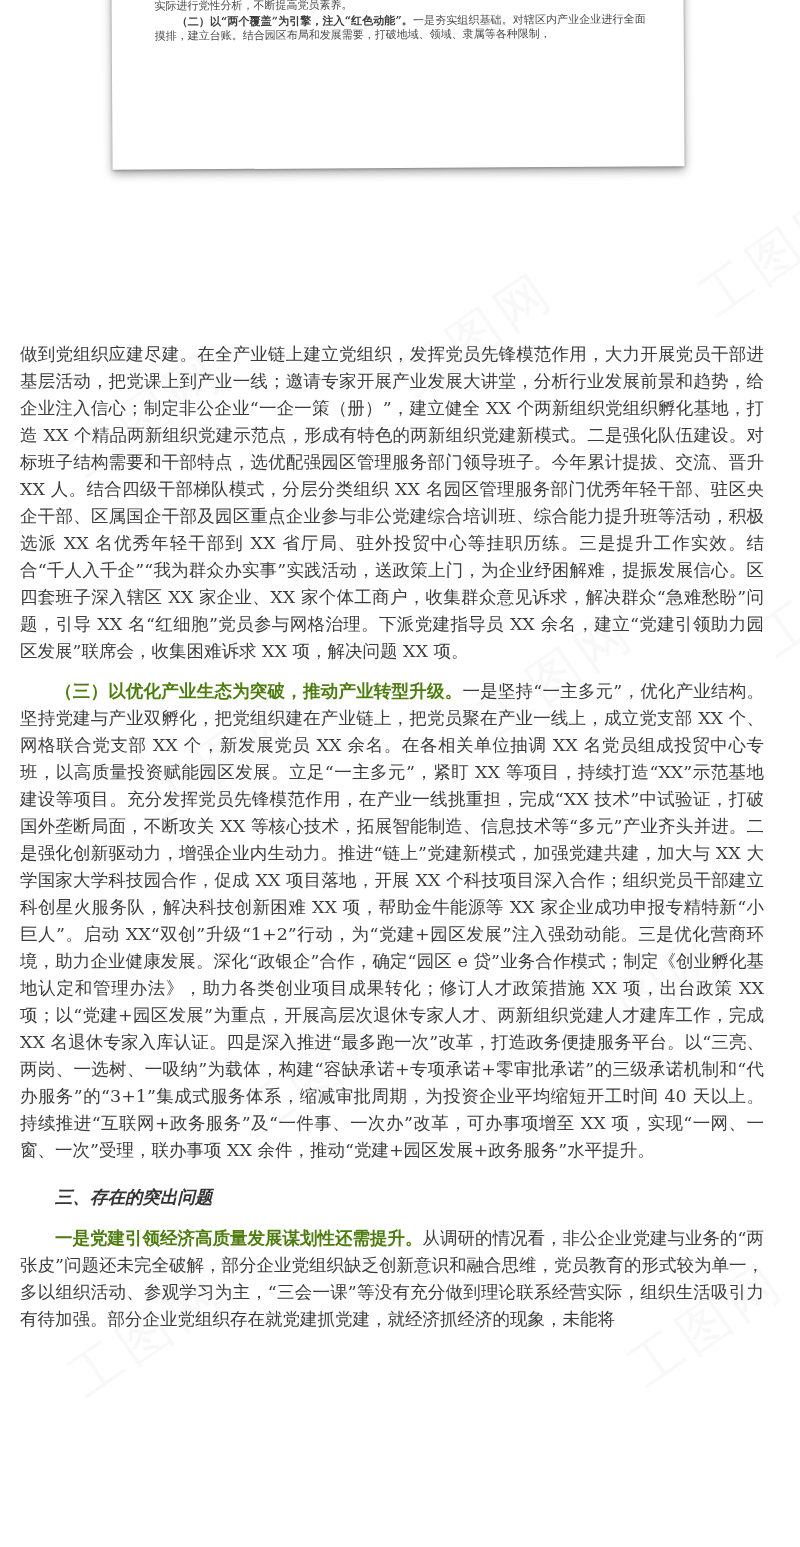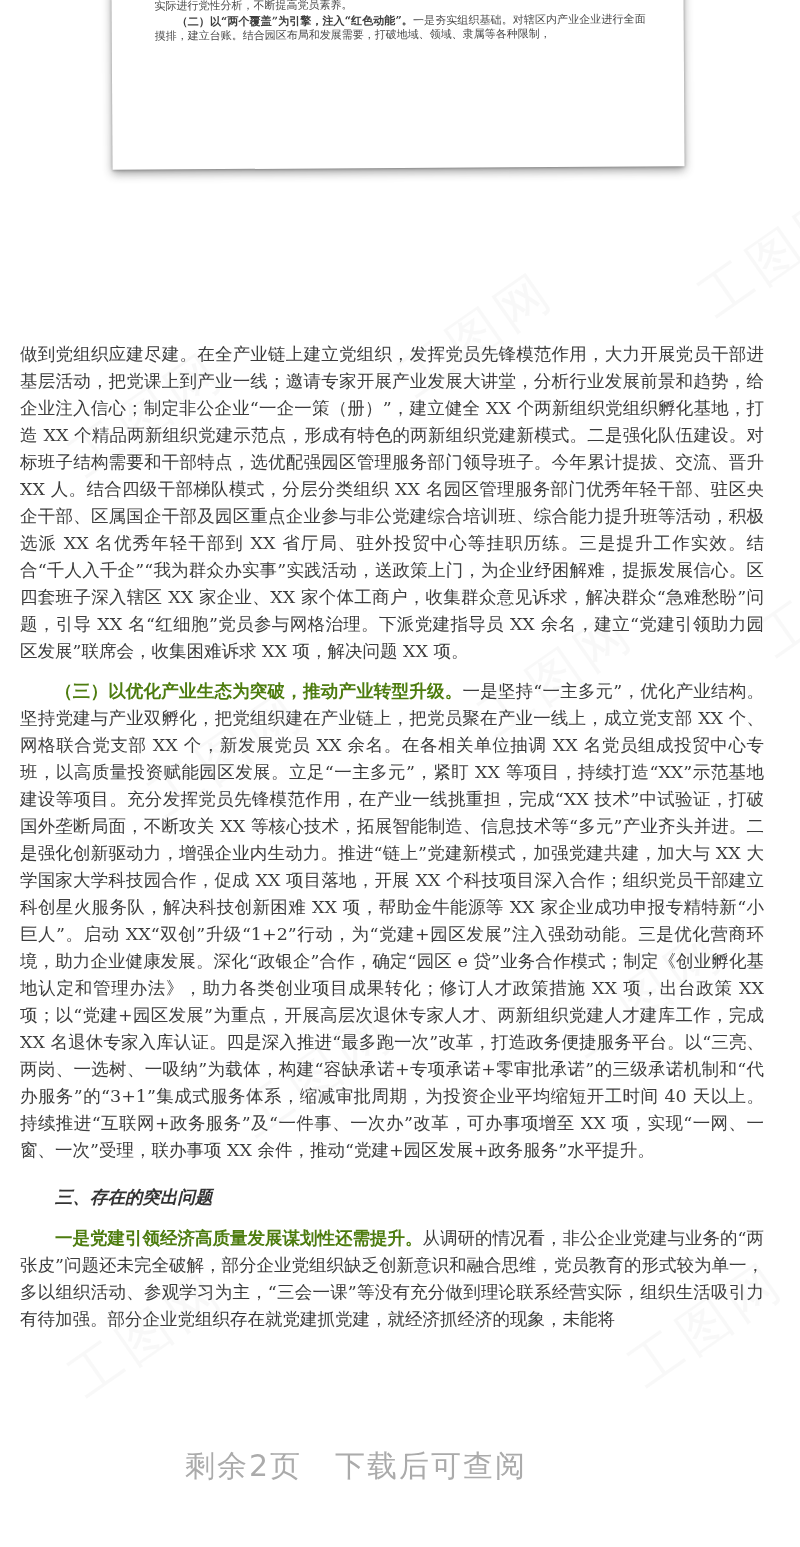--- a/index.html
+++ b/index.html
@@ -78,17 +78,14 @@
       </div>
   </div>
 
   <div class="doc-body" id="doc-body">
       <p>做到党组织应建尽建。在全产业链上建立党组织，发挥党员先锋模范作用，大力开展党员干部进基层活动，把党课上到产业一线；邀请专家开展产业发展大讲堂，分析行业发展前景和趋势，给企业注入信心；制定非公企业“一企一策（册）”，建立健全 XX 个两新组织党组织孵化基地，打造 XX 个精品两新组织党建示范点，形成有特色的两新组织党建新模式。二是强化队伍建设。对标班子结构需要和干部特点，选优配强园区管理服务部门领导班子。今年累计提拔、交流、晋升 XX 人。结合四级干部梯队模式，分层分类组织 XX 名园区管理服务部门优秀年轻干部、驻区央企干部、区属国企干部及园区重点企业参与非公党建综合培训班、综合能力提升班等活动，积极选派 XX 名优秀年轻干部到 XX 省厅局、驻外投贸中心等挂职历练。三是提升工作实效。结合“千人入千企”“我为群众办实事”实践活动，送政策上门，为企业纾困解难，提振发展信心。区四套班子深入辖区 XX 家企业、XX 家个体工商户，收集群众意见诉求，解决群众“急难愁盼”问题，引导 XX 名“红细胞”党员参与网格治理。下派党建指导员 XX 余名，建立“党建引领助力园区发展”联席会，收集困难诉求 XX 项，解决问题 XX 项。</p>
       <p class="indent"><b>（三）以优化产业生态为突破，推动产业转型升级。</b>一是坚持“一主多元”，优化产业结构。坚持党建与产业双孵化，把党组织建在产业链上，把党员聚在产业一线上，成立党支部 XX 个、网格联合党支部 XX 个，新发展党员 XX 余名。在各相关单位抽调 XX 名党员组成投贸中心专班，以高质量投资赋能园区发展。立足“一主多元”，紧盯 XX 等项目，持续打造“XX”示范基地建设等项目。充分发挥党员先锋模范作用，在产业一线挑重担，完成“XX 技术”中试验证，打破国外垄断局面，不断攻关 XX 等核心技术，拓展智能制造、信息技术等“多元”产业齐头并进。二是强化创新驱动力，增强企业内生动力。推进“链上”党建新模式，加强党建共建，加大与 XX 大学国家大学科技园合作，促成 XX 项目落地，开展 XX 个科技项目深入合作；组织党员干部建立科创星火服务队，解决科技创新困难 XX 项，帮助金牛能源等 XX 家企业成功申报专精特新“小巨人”。启动 XX“双创”升级“1+2”行动，为“党建+园区发展”注入强劲动能。三是优化营商环境，助力企业健康发展。深化“政银企”合作，确定“园区 e 贷”业务合作模式；制定《创业孵化基地认定和管理办法》，助力各类创业项目成果转化；修订人才政策措施 XX 项，出台政策 XX 项；以“党建+园区发展”为重点，开展高层次退休专家人才、两新组织党建人才建库工作，完成 XX 名退休专家入库认证。四是深入推进“最多跑一次”改革，打造政务便捷服务平台。以“三亮、两岗、一选树、一吸纳”为载体，构建“容缺承诺+专项承诺+零审批承诺”的三级承诺机制和“代办服务”的“3+1”集成式服务体系，缩减审批周期，为投资企业平均缩短开工时间 40 天以上。持续推进“互联网+政务服务”及“一件事、一次办”改革，可办事项增至 XX 项，实现“一网、一窗、一次”受理，联办事项 XX 余件，推动“党建+园区发展+政务服务”水平提升。</p>
       <p class="indent heading">三、存在的突出问题</p>
       <p class="indent"><b>一是党建引领经济高质量发展谋划性还需提升。</b>从调研的情况看，非公企业党建与业务的“两张皮”问题还未完全破解，部分企业党组织缺乏创新意识和融合思维，党员教育的形式较为单一，多以组织活动、参观学习为主，“三会一课”等没有充分做到理论联系经营实际，组织生活吸引力有待加强。部分企业党组织存在就党建抓党建，就经济抓经济的现象，未能将</p>
     </div>
 
-  <div class="preview-footer">
-    <span class="remaining">剩余2页</span><span class="hint">下载后可查阅</span>
-  </div>
 
 </div>
 
 </body></html>

